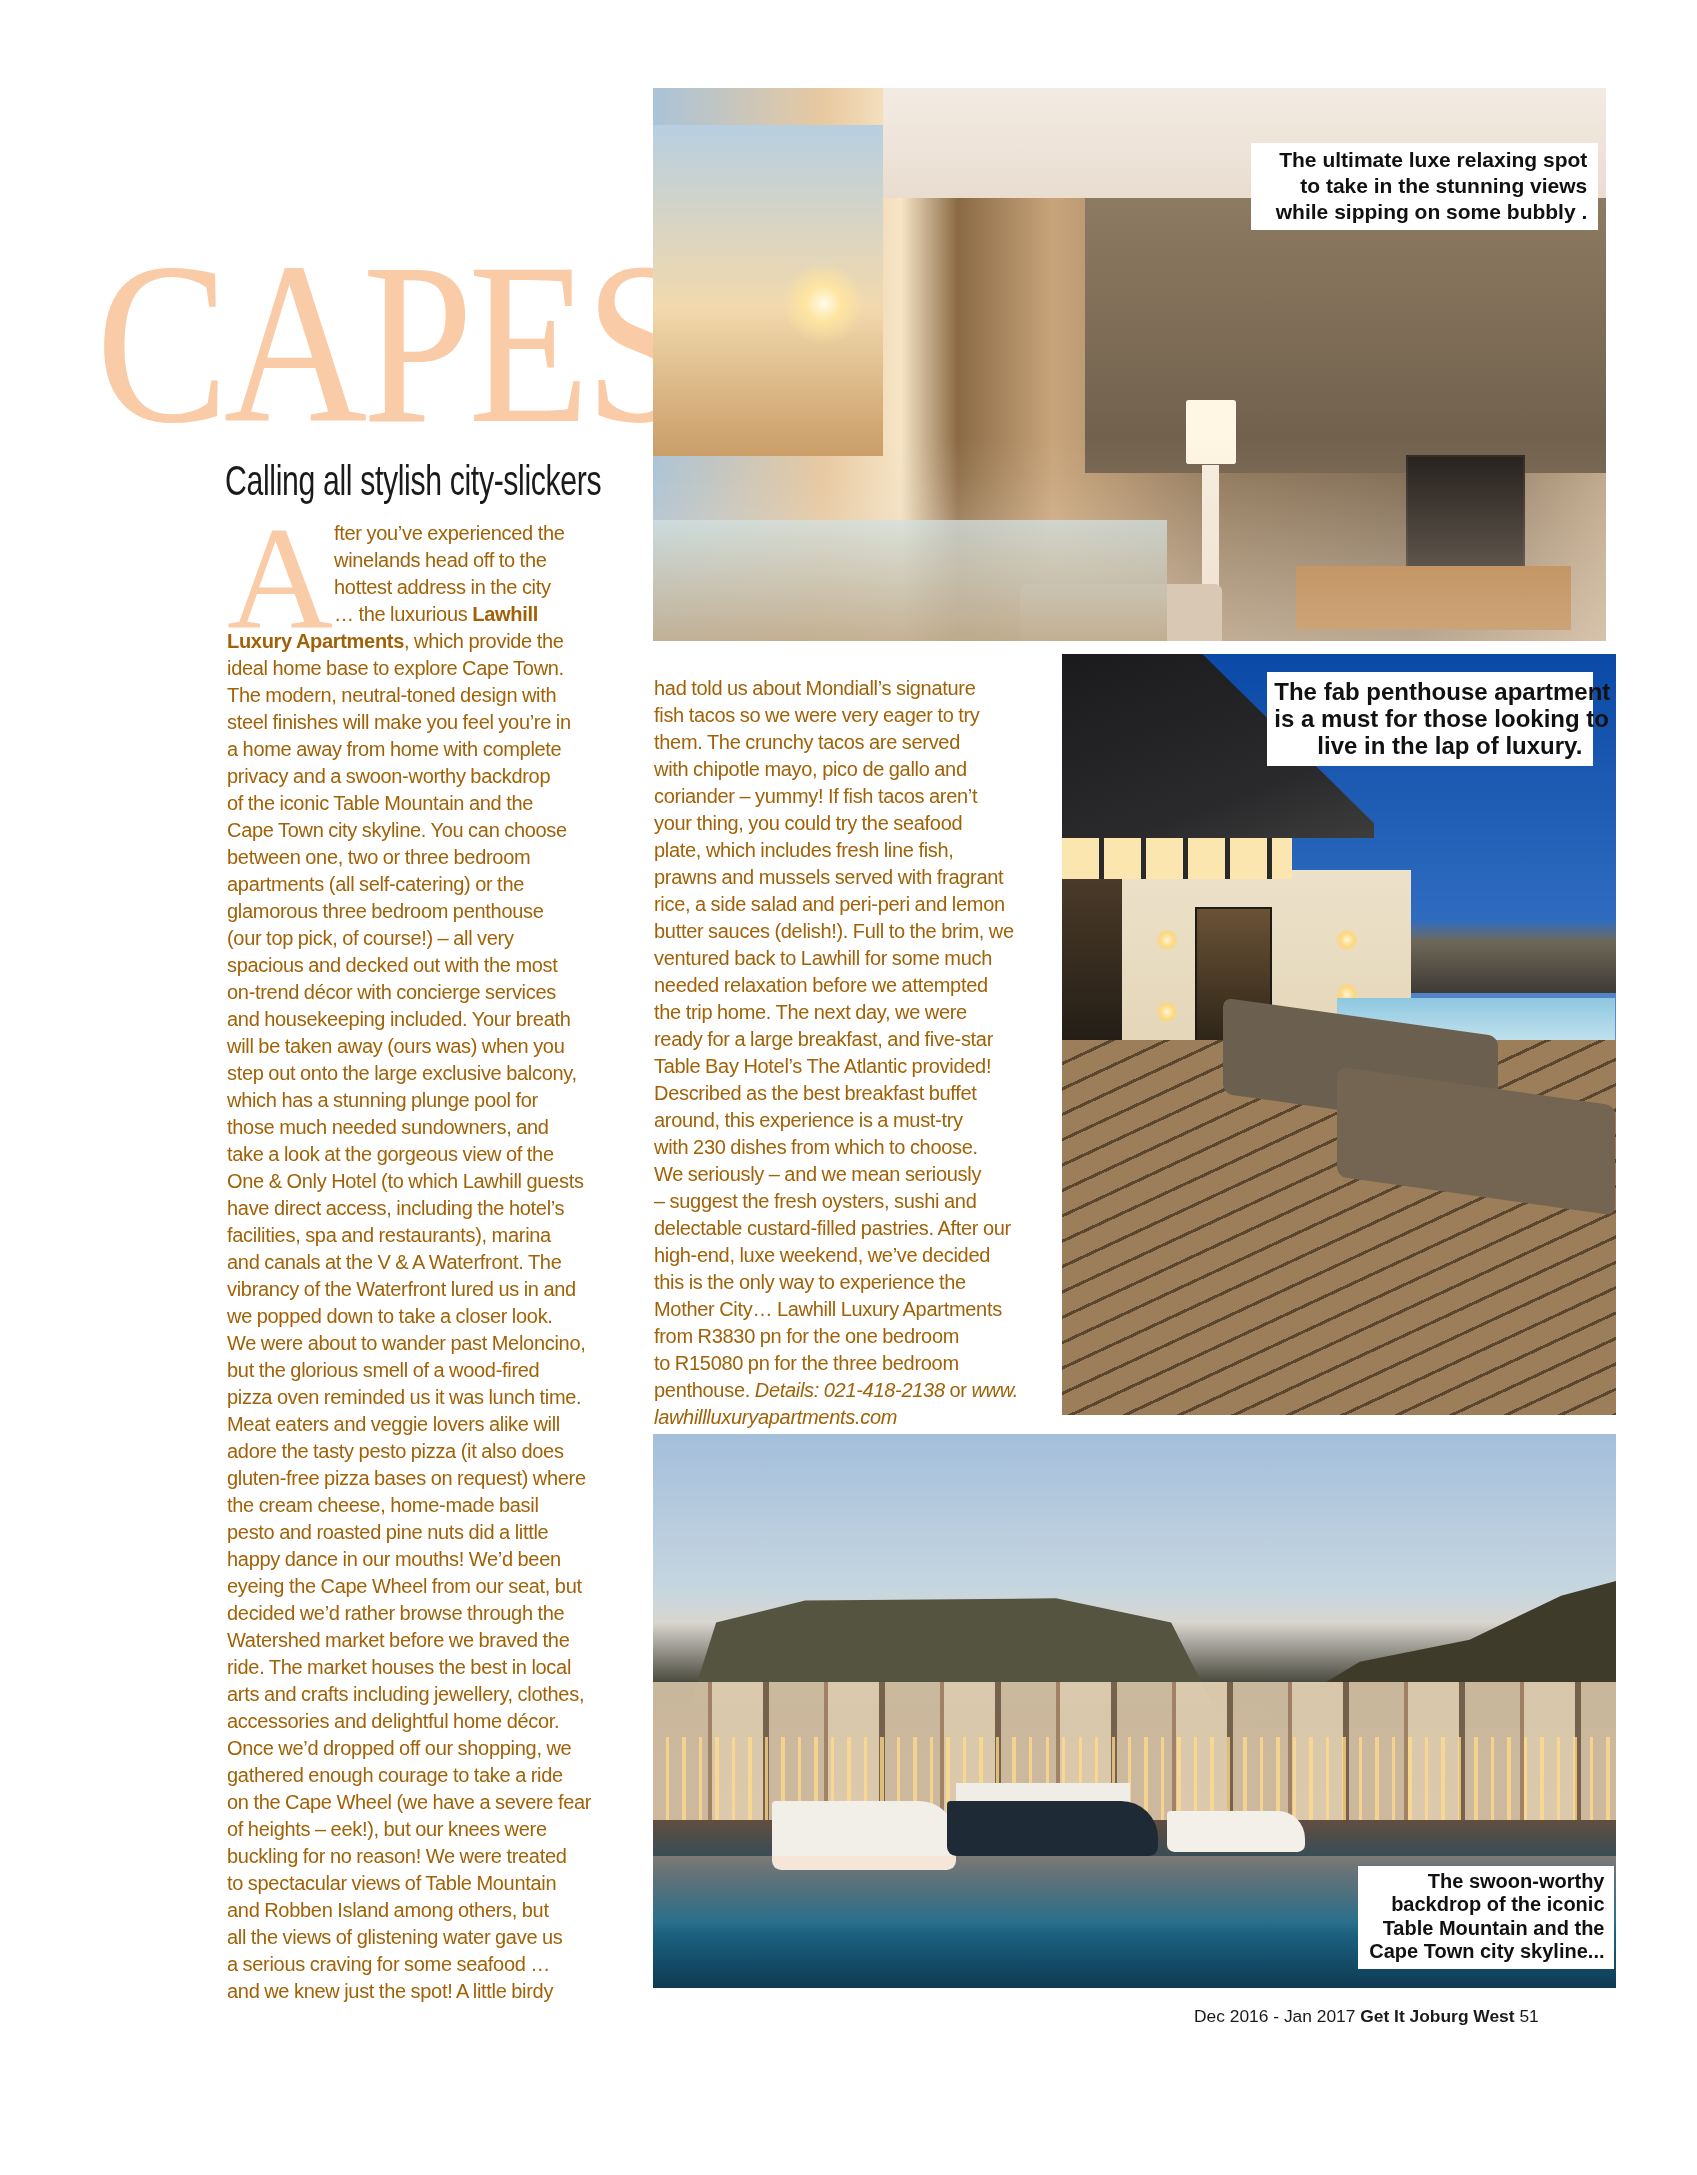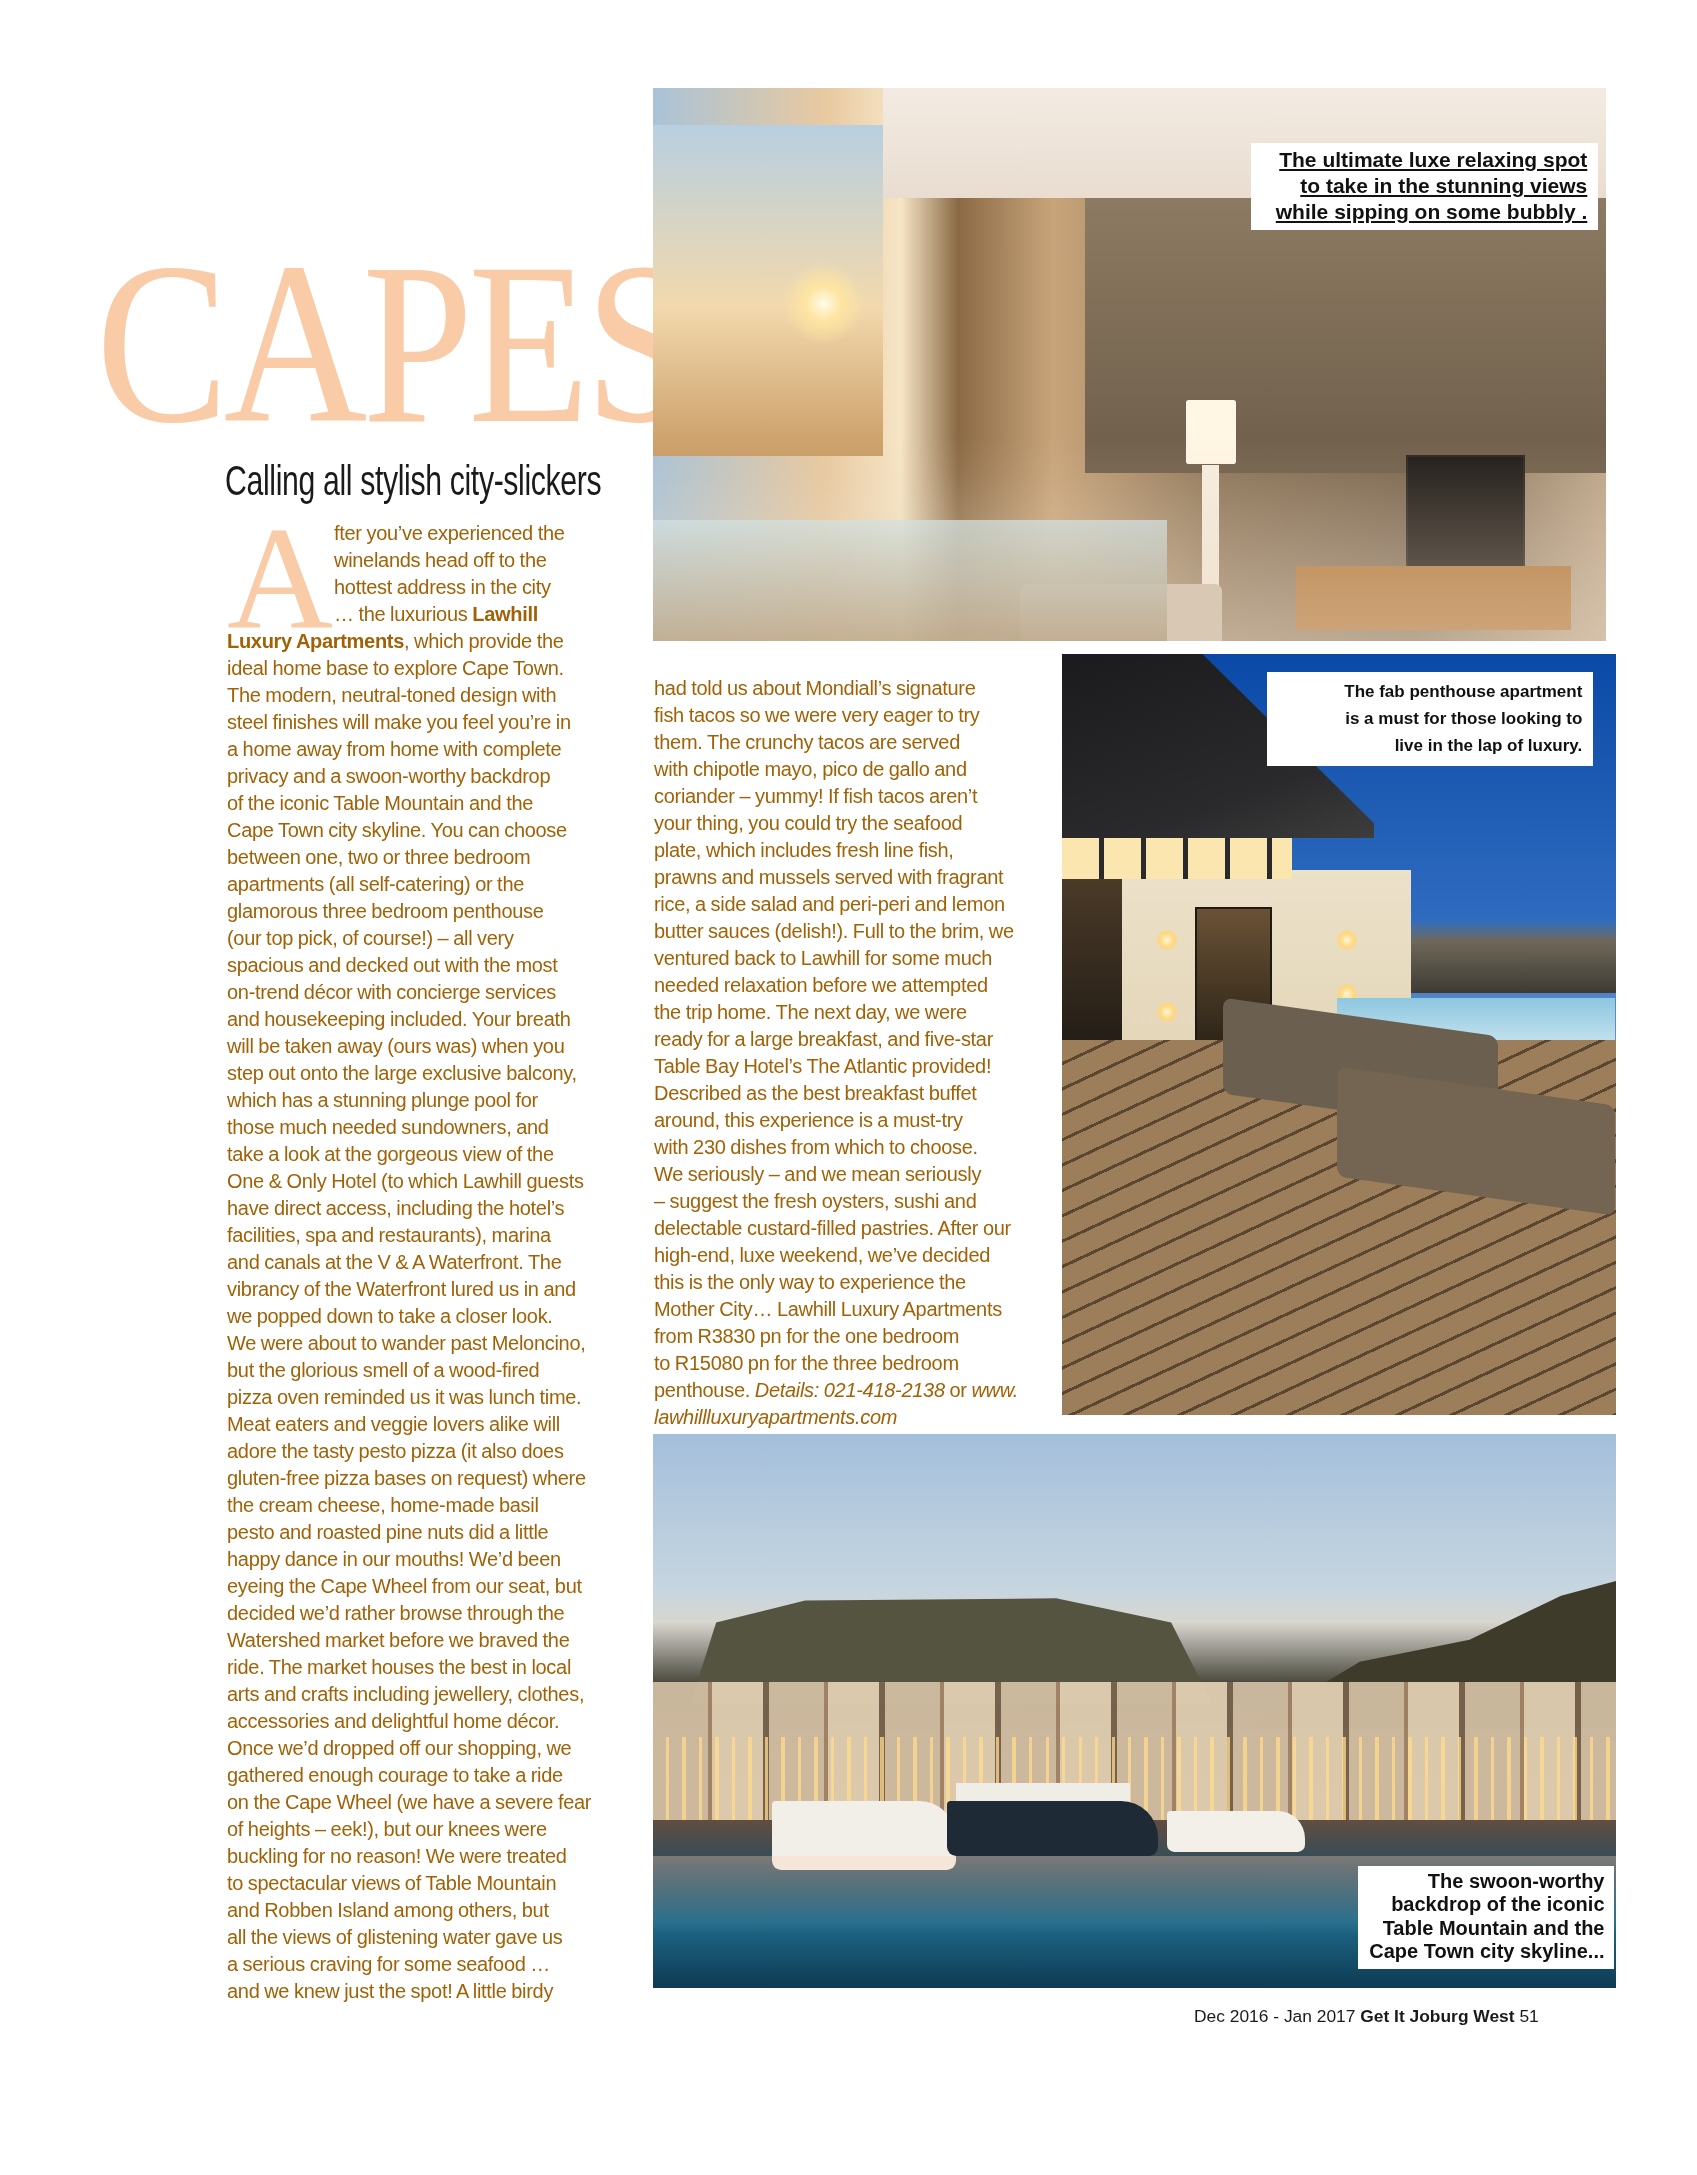--- a/index.html
+++ b/index.html
@@ -102,22 +102,22 @@
   .p3 .boat2top { left:303px; top:349px; width:174px; height:27.5px; background:#f0ede6; }
   .p3 .boat3 { left:514px; top:377px; width:138px; height:41px; background:#f3f0ea; border-radius:3.7px 27.5px 7.3px 7.3px; }
   .p3 .reflection { left:0; top:422px; width:963px; height:131px;
     background:linear-gradient(180deg,rgba(255,210,180,0.35) 0%,rgba(30,106,138,0) 60%); }
 
   
   .caption {
     background:#ffffff; color:#111; font-weight:bold; text-align:right;
     font-family:"Liberation Sans Narrow","Liberation Sans", sans-serif;
   }
-  .cap1 { left:1251px; top:143px; width:329px; padding:3.7px 11px 5.5px 7.3px; font-size:21px; line-height:26px;text-decoration:underline; }
-  .cap2 { left:1267px; top:672px; width:308px; padding:5.5px 11px 7.3px 7.3px; font-size:17px; line-height:27px; }
+  .cap1 { left:1251px; top:143px; width:329px; padding:3.7px 11px 5.5px 7.3px; font-size:21px; line-height:26px; }
+  .cap2 { left:1267px; top:672px; width:308px; padding:5.5px 11px 7.3px 7.3px; font-size:24px; line-height:27px; }
   .cap3 { left:1342px; top:1866px; width:241px; padding:3.7px 9.2px 5.5px 5.5px; font-size:20px; line-height:23.4px;margin-left:16px; }
   .cap-line { display:block; white-space:nowrap; }
 
   .footer {
     left:1194px; top:2005px; width:281px; text-align:right;
     font-family:"Liberation Sans Narrow","Liberation Sans", sans-serif;
     font-size:17.4px; line-height:22px; color:#1a1a1a; white-space:nowrap;
   }
   .footer .pub { font-weight:bold; }
 </style>

